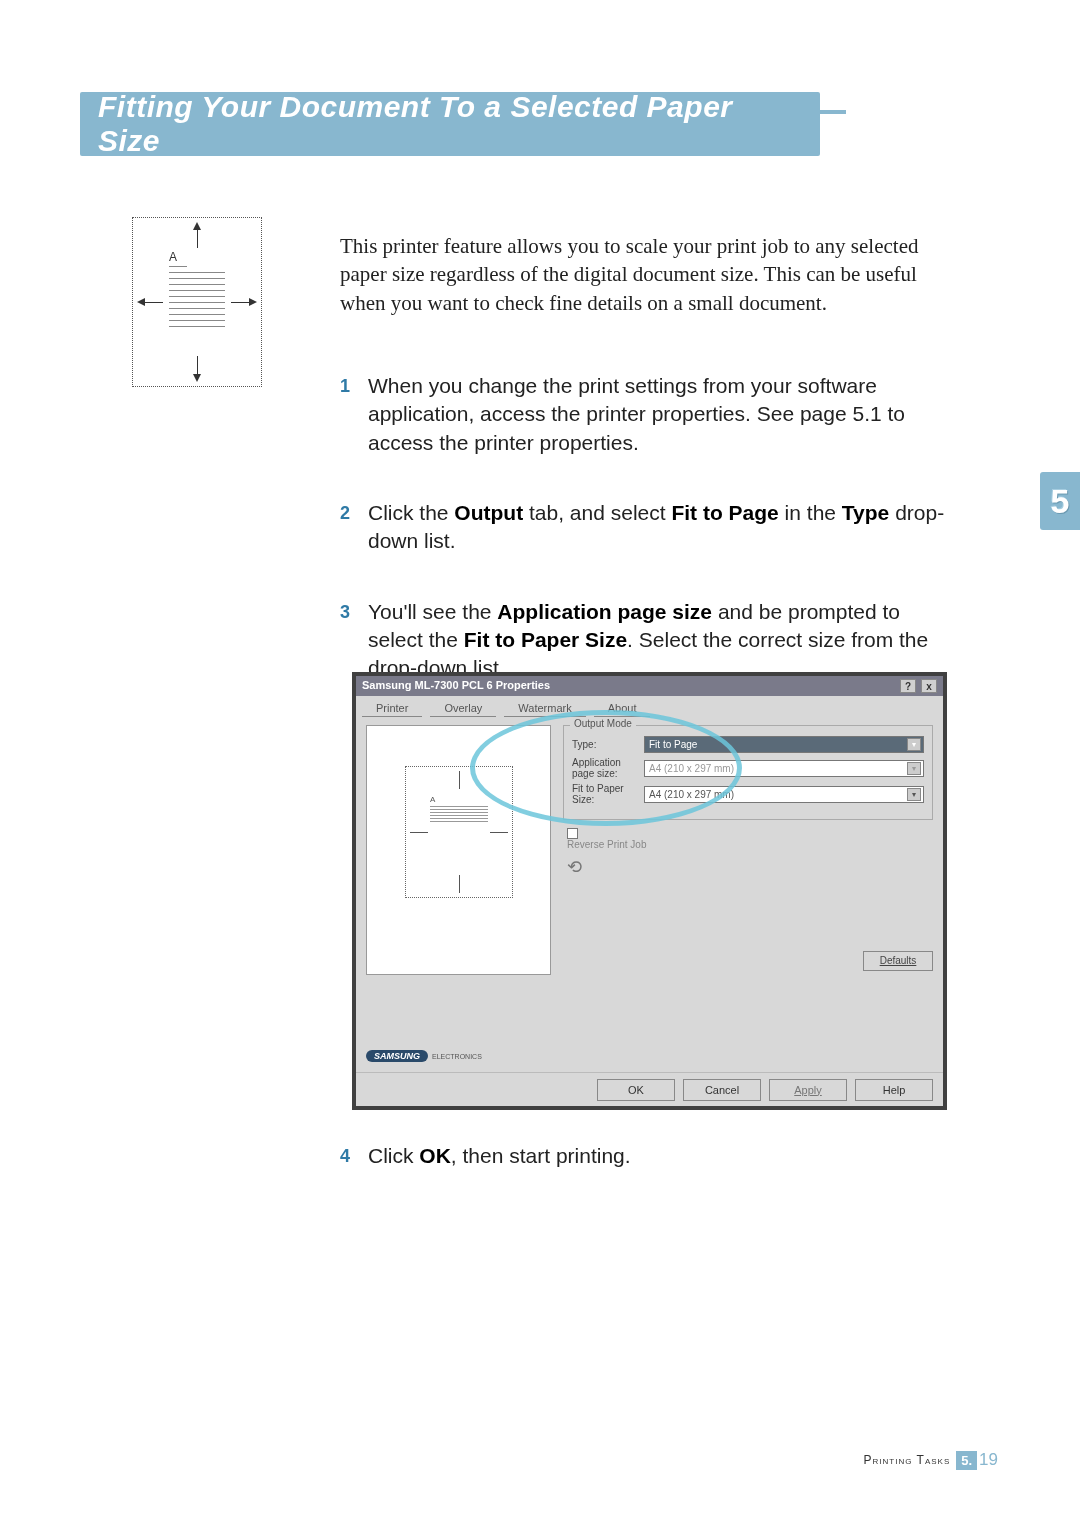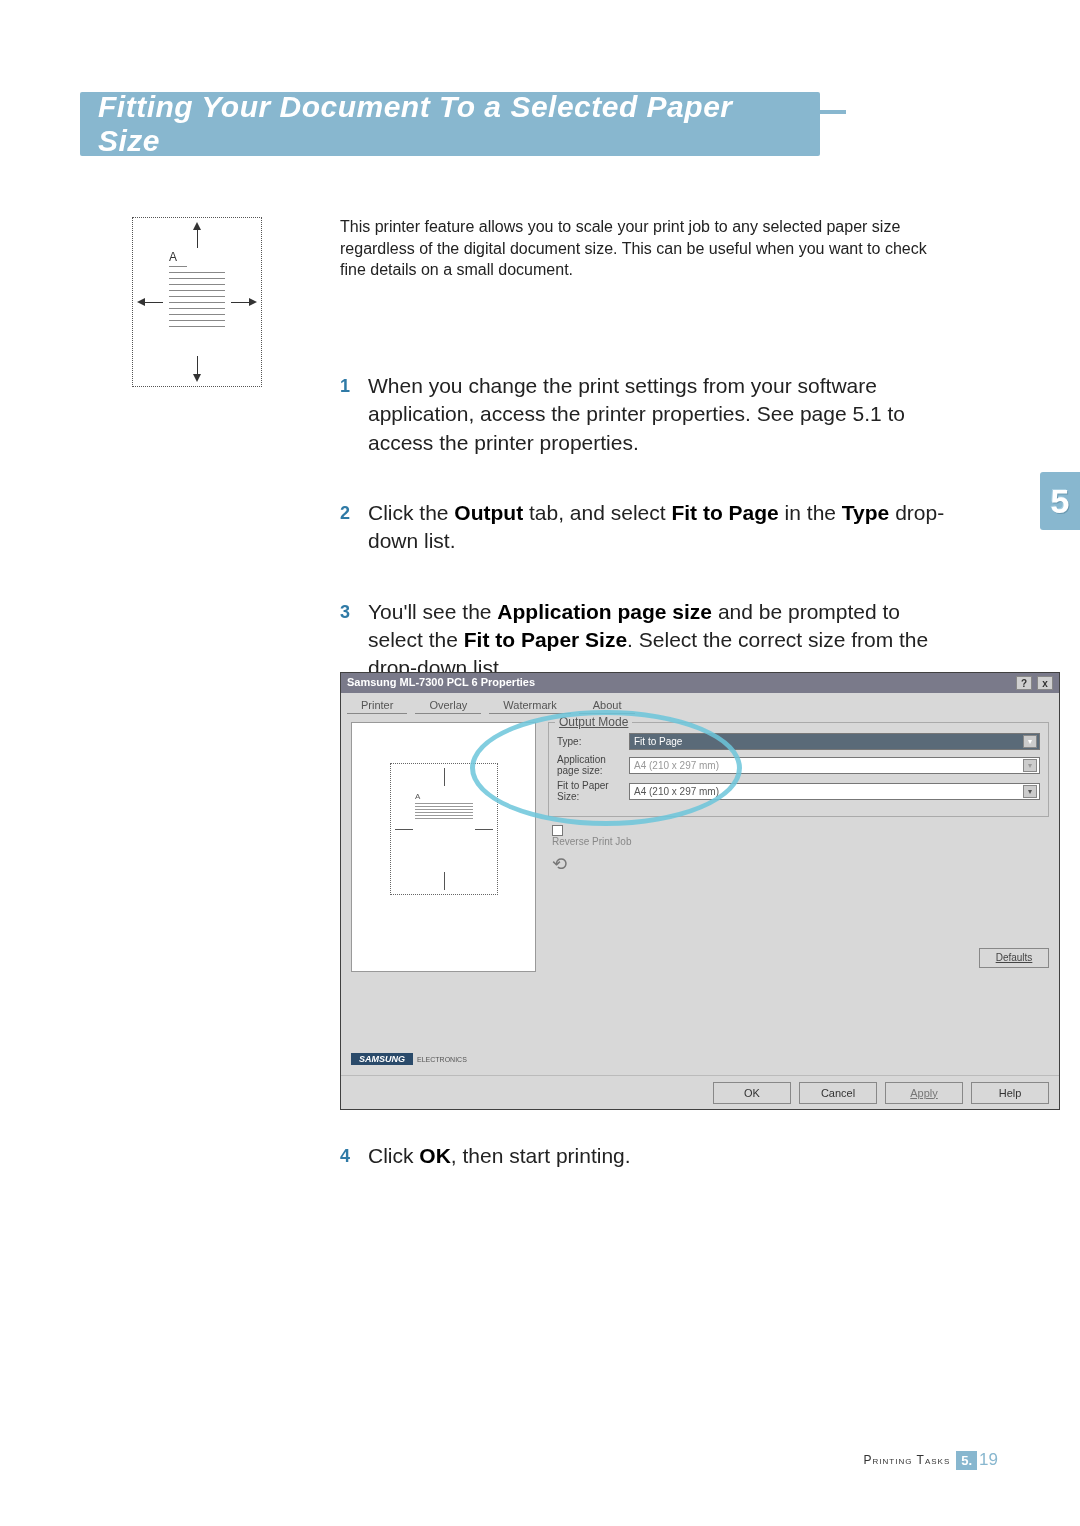--- a/index.html
+++ b/index.html
@@ -91,25 +91,26 @@
   .ah { width: 0; height: 0; position: absolute; }
   .ah.up { left: 60px; top: 4px; border-left:4px solid transparent; border-right:4px solid transparent; border-bottom:8px solid #333; }
   .ah.dn { left: 60px; bottom: 4px; border-left:4px solid transparent; border-right:4px solid transparent; border-top:8px solid #333; }
   .ah.lf { top: 80px; left: 4px; border-top:4px solid transparent; border-bottom:4px solid transparent; border-right:8px solid #333; }
   .ah.rt { top: 80px; right: 4px; border-top:4px solid transparent; border-bottom:4px solid transparent; border-left:8px solid #333; }
 
   
   .intro {
     position: absolute;
     left: 260px;
-    top: 124px;
+    top: 140px;
     width: 600px;
-    font-size: 16px;
+    font-size: 21px;
     line-height: 1.35;
     color: #222;
+    font-family: Liberation Serif, serif;
   }
   .steps {
     position: absolute;
     left: 260px;
     top: 280px;
     width: 620px;
   }
   .step {
     display: flex;
     margin-bottom: 42px;
@@ -141,26 +142,26 @@
     font-weight: bold;
     display: flex;
     align-items: center;
     justify-content: center;
     text-shadow: 1px 1px 0 #6a98b0, -1px -1px 0 #a6cde0;
   }
 
   
   .dialog {
     position: absolute;
-    left: 260px;
+    left: 272px;
     top: 580px;
-    width: 720px;
+    width: 595px;
     height: 438px;
     background: #d8d8d8;
-    border: 1px solid #404040;
+    border: 4px solid #404040;
     font-family: Tahoma, Arial, sans-serif;
     font-size: 11px;
     color: #333;
   }
   .dlg-title {
     height: 20px;
     background: #7a7a8a;
     color: #fff;
     font-size: 11px;
     font-weight: bold;
@@ -218,23 +219,22 @@
     border: 1px solid #aaa;
     margin-bottom: 8px;
     padding: 6px 8px 10px 8px;
     position: relative;
   }
   .grp-title {
     position: absolute;
     top: -8px; left: 6px;
     background: #d8d8d8;
     padding: 0 4px;
-    font-size: 12px;
+    font-size: 10px;
     color: #555;
-    text-decoration: underline;
   }
   .field-row {
     display: flex;
     align-items: center;
     margin: 4px 0;
     font-size: 10px;
   }
   .field-row .lbl { width: 72px; color: #444; }
   .field-row .sel {
     flex: 1;
@@ -328,21 +328,21 @@
     align-items: center;
     gap: 4px;
   }
   .samsung-pill {
     background: #2a4a6a;
     color: #fff;
     font-size: 9px;
     font-weight: bold;
     font-style: italic;
     padding: 1px 8px;
-    border-radius: 0;
+    border-radius: 6px;
   }
   .dlg-buttons {
     position: absolute;
     left: 0; right: 0; bottom: 0;
     height: 34px;
     display: flex;
     justify-content: flex-end;
     align-items: center;
     gap: 8px;
     padding: 0 10px;

